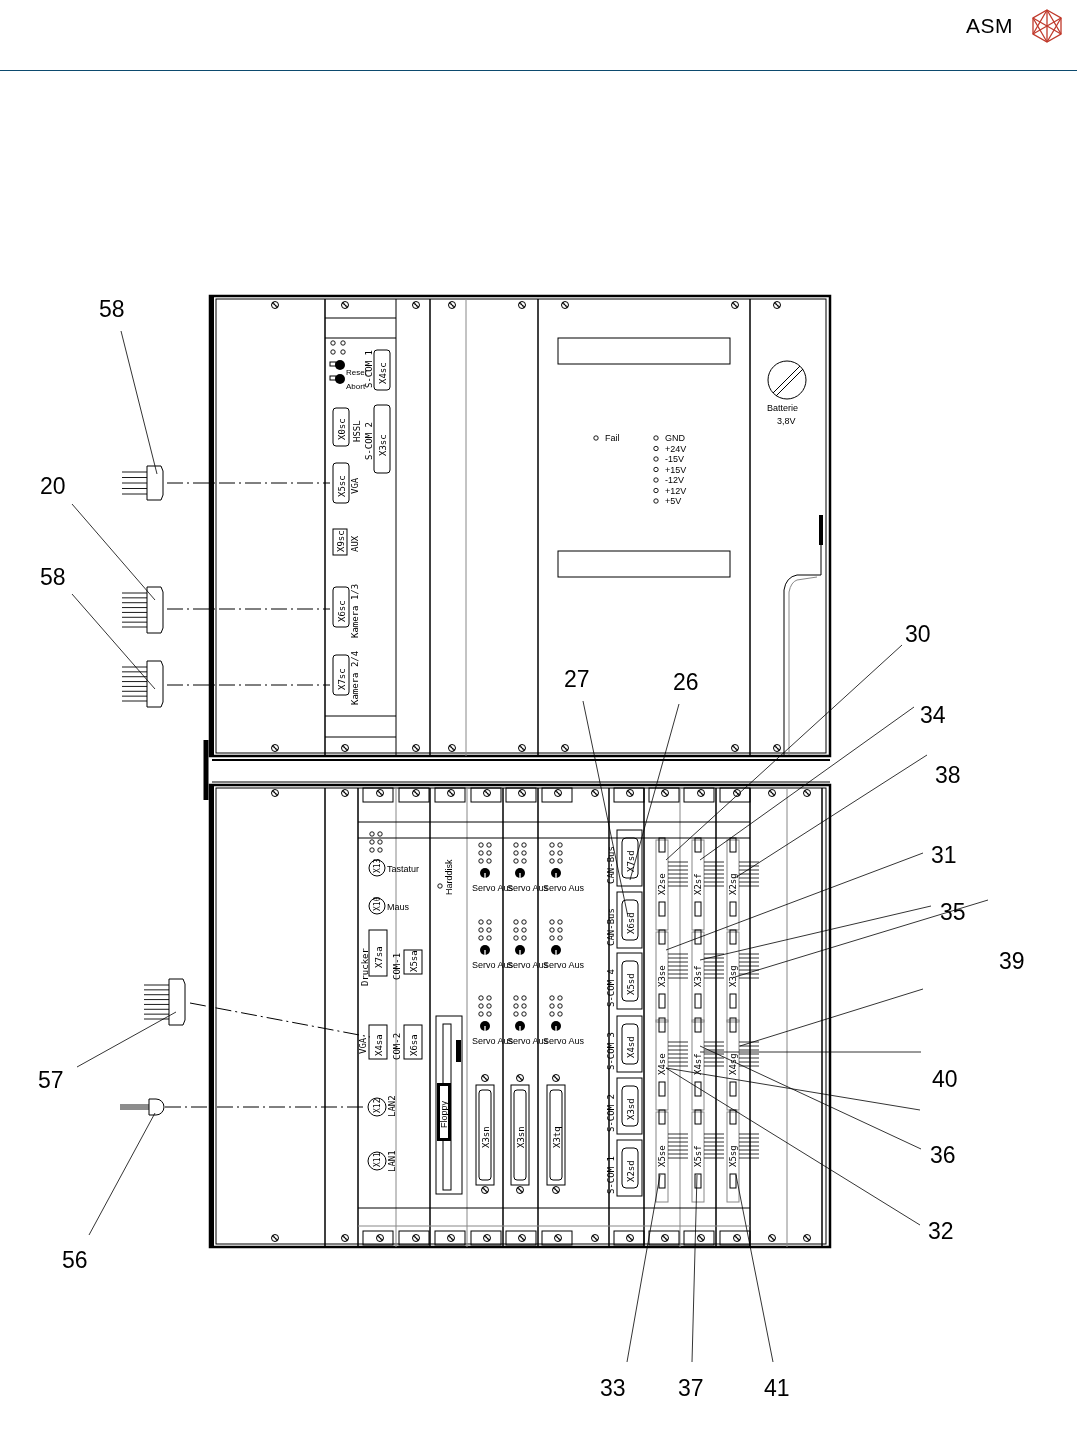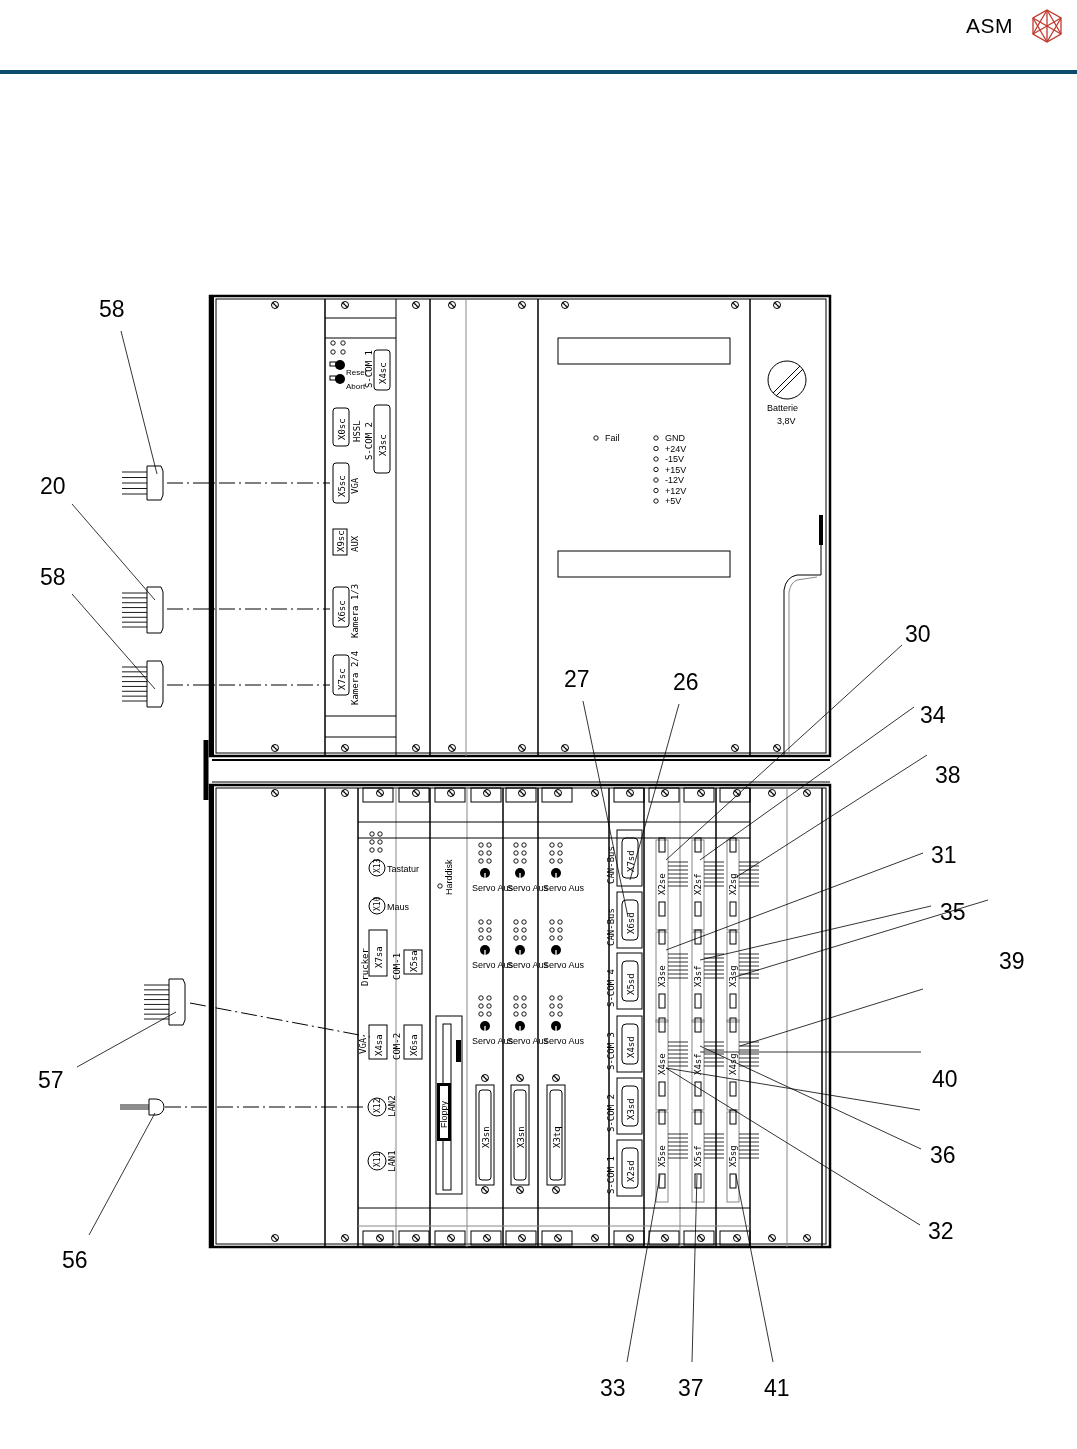--- a/index.html
+++ b/index.html
@@ -1,17 +1,17 @@
 <!DOCTYPE html>
 <html><head>
 <meta charset="utf-8">
 <style>
   html,body{margin:0;padding:0;background:#fff;}
   body{width:1077px;height:1449px;position:relative;overflow:hidden;font-family:"Liberation Sans",sans-serif;color:#000;}
-  #header{position:absolute;left:0;top:0;width:1077px;height:70px;border-bottom:4px solid #0c4a6e;}
+  #header{position:absolute;left:0;top:0;width:1077px;height:70px;border-bottom:1px solid #0c4a6e;}
   #brand{position:absolute;left:966px;top:14px;font-size:21px;letter-spacing:0.5px;}
   #logo{position:absolute;left:1030px;top:8px;}
   svg text{font-family:"Liberation Sans",sans-serif;}
   .mono{font-family:"DejaVu Sans Mono",monospace;}
   .callout{font-size:23px;fill:#000;}
   .small{font-size:9px;fill:#000;}
   .tiny{font-size:8px;fill:#000;}
 </style>
 </head>
 <body>

